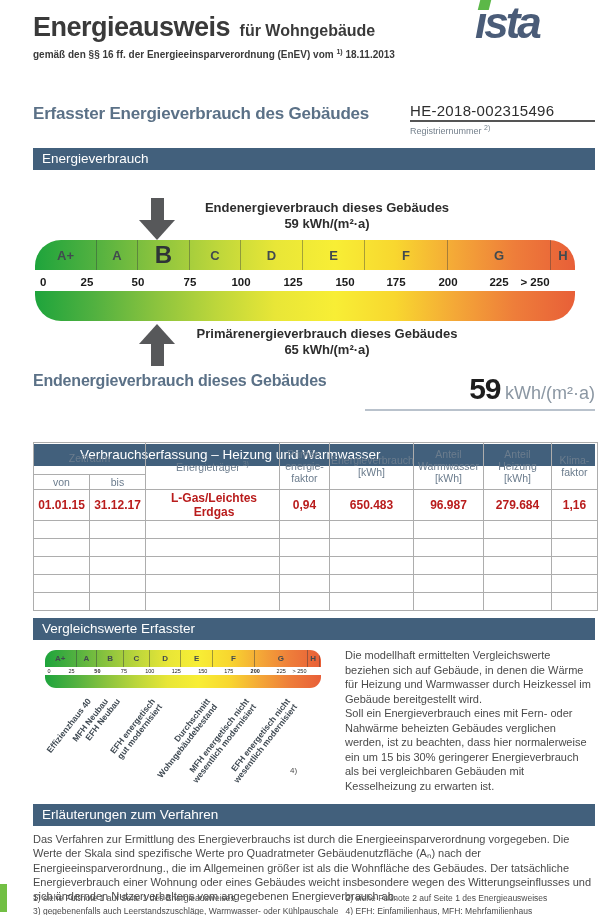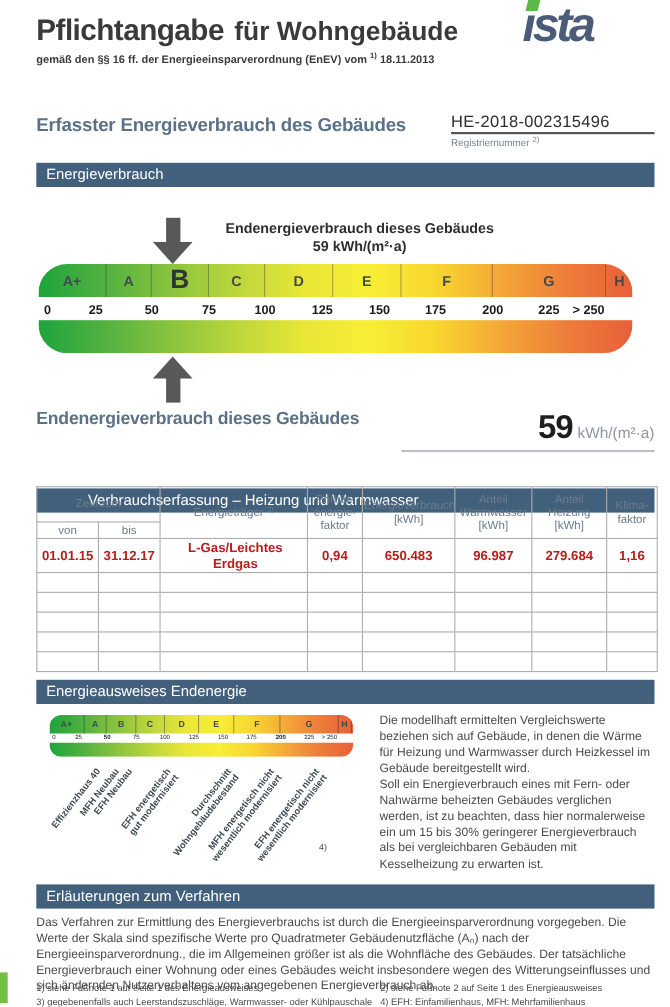--- a/index.html
+++ b/index.html
@@ -6,21 +6,21 @@
   body{
     width:609px;height:915px;position:relative;overflow:hidden;
     background:#ffffff;font-family:"Liberation Sans", sans-serif;color:#333;
   }
   .page{position:absolute;inset:0;}
 
   
   .header{position:absolute;top:12px;left:33px;right:14px;}
   .title-line{white-space:nowrap;}
   .title-main{font-size:27px;font-weight:bold;color:#3a3a3a;letter-spacing:-0.5px;}
-  .title-suffix{font-size:24px;font-weight:600;color:#3a3a3a;margin-left:5px;margin-top:16px;}
+  .title-suffix{font-size:16px;font-weight:600;color:#3a3a3a;margin-left:5px;margin-top:16px;}
   .subtitle{margin-top:5px;font-size:10px;font-weight:bold;color:#3a3a3a;}
   .supmark{font-size:7px;vertical-align:4px;}
   .logo{position:absolute;top:-14px;right:2px;width:118px;height:50px;}
   .logo-text{font-size:44px;font-weight:bold;font-style:italic;color:#4a5c78;letter-spacing:-3px;line-height:50px;}
   .logo-dot{position:absolute;top:2px;left:4px;width:11px;height:10px;background:#5cb848;transform:skewX(-14deg);}
 
   
   .section-head{position:absolute;top:104px;left:33px;right:14px;}
   .section-title{font-size:17px;font-weight:bold;color:#5b7187;letter-spacing:-0.2px;}
   .reg{position:absolute;top:-2px;right:0;width:185px;}
@@ -54,21 +54,21 @@
   .num-strip{height:21px;background:#fff;position:relative;}
   .tick{position:absolute;bottom:3px;transform:translateX(-50%);font-size:11.5px;font-weight:bold;color:#1a1a1a;white-space:nowrap;}
   .tick.left{transform:none;}
 
   
   .endenergy{position:absolute;top:372px;left:33px;right:14px;height:44px;}
   .ee-title{font-size:16px;font-weight:bold;color:#5b7187;letter-spacing:-0.2px;}
   .ee-sub{font-size:10px;color:#6b7a88;margin-top:1px;}
   .ee-right{position:absolute;right:0;top:0;width:230px;text-align:right;border-bottom:2px solid #b9c2cc;padding-bottom:3px;}
   .ee-value{font-size:30px;font-weight:bold;color:#1e1e1e;letter-spacing:-1px;}
-  .ee-unit{font-size:14px;color:#8b97a3;}
+  .ee-unit{font-size:18px;color:#8b97a3;}
 
   
   .vtable{position:absolute;top:442px;left:33px;width:564px;border-collapse:collapse;table-layout:fixed;}
   .vtable th,.vtable td{border:1px solid #adadad;box-sizing:border-box;}
   .vtable th{font-weight:normal;font-size:10.5px;color:#6b7c8d;text-align:center;vertical-align:middle;
              white-space:pre-line;line-height:1.15;padding:2px 1px;}
   .vtable .sub{height:15px;padding:0;}
   .vtable thead tr:first-child th{height:32px;}
   .vtable td{font-size:12px;font-weight:bold;color:#b91c1c;text-align:center;height:21px;padding:1px 2px;}
   .vtable td.ta-left{text-align:center;padding-left:5px;}
@@ -98,21 +98,21 @@
              gap:3px 6px;font-size:8.5px;color:#4a4a4a;}
   .green-strip{position:absolute;left:0;top:884px;width:7px;height:28px;background:#72bf44;}
 </style>
 </head>
 <body>
 
 <div class="page">
 
   <div class="header">
     <div class="title-line">
-      <span class="title-main">Pflichtangabe</span>
+      <span class="title-main">Energieausweis</span>
       <span class="title-suffix">für Wohngebäude</span>
     </div>
     <div class="subtitle">
       <span>gemäß den §§ 16 ff. der Energieeinsparverordnung (EnEV) vom</span>
       <span class="supmark">1)</span>
       <span>18.11.2013</span>
     </div>
     <div class="logo">
       <span class="logo-dot" style="background: rgb(92, 184, 72);"></span>
       <span class="logo-text" style="color: rgb(74, 92, 120);">ısta</span>
@@ -161,20 +161,22 @@
           <span class="tick" style="left: 361px;">175</span>
           <span class="tick bold" style="left: 413px;">200</span>
           <span class="tick" style="left: 464px;">225</span>
           <span class="tick" style="left: 500px;">&gt; 250</span>
         </div>
       <div class="band-bottom grad" style="background: linear-gradient(90deg, rgb(30, 164, 60), rgb(82, 177, 64), rgb(138, 195, 62), rgb(188, 214, 59), rgb(232, 230, 55), rgb(248, 238, 53), rgb(248, 215, 47), rgb(244, 168, 55), rgb(238, 125, 58), rgb(232, 95, 56));"></div>
     </div>
 
     <div class="arrow-head-up up-head"></div>
     <div class="arrow-shaft up-shaft"></div>
+    <div class="scale-label primary-label">Primärenergieverbrauch dieses Gebäudes
+65 kWh/(m²·a)</div>
   </div>
 
   <div class="endenergy">
     <div class="ee-title">Endenergieverbrauch dieses Gebäudes</div>
     <div class="ee-right">
       <span class="ee-value">59</span>
       <span class="ee-unit">kWh/(m²·a)</span>
     </div>
   </div>
 
@@ -270,21 +272,21 @@
           <td></td>
           <td></td>
           <td></td>
           <td></td>
           <td></td>
           <td></td>
         </tr>
       </tbody>
   </table>
 
-  <div class="bar bar3" style="background: rgb(66, 96, 124);">Energieausweises Endenergie</div>
+  <div class="bar bar3" style="background: rgb(66, 96, 124);">Vergleichswerte Erfasster</div>
 
   <div class="mini-scale">
     <div class="band-top grad mini-top" id="mini-letters" style="background: linear-gradient(90deg, rgb(30, 164, 60), rgb(82, 177, 64), rgb(138, 195, 62), rgb(188, 214, 59), rgb(232, 230, 55), rgb(248, 238, 53), rgb(248, 215, 47), rgb(244, 168, 55), rgb(238, 125, 58), rgb(232, 95, 56));">
         <div class="seg" style="width: 31.558px;">A+</div>
         <div class="seg" style="width: 20.869px;">A</div>
         <div class="seg current" style="width: 26.468px;">B</div>
         <div class="seg" style="width: 25.959px;">C</div>
         <div class="seg" style="width: 31.558px;">D</div>
         <div class="seg" style="width: 31.558px;">E</div>
         <div class="seg" style="width: 42.247px;">F</div>

